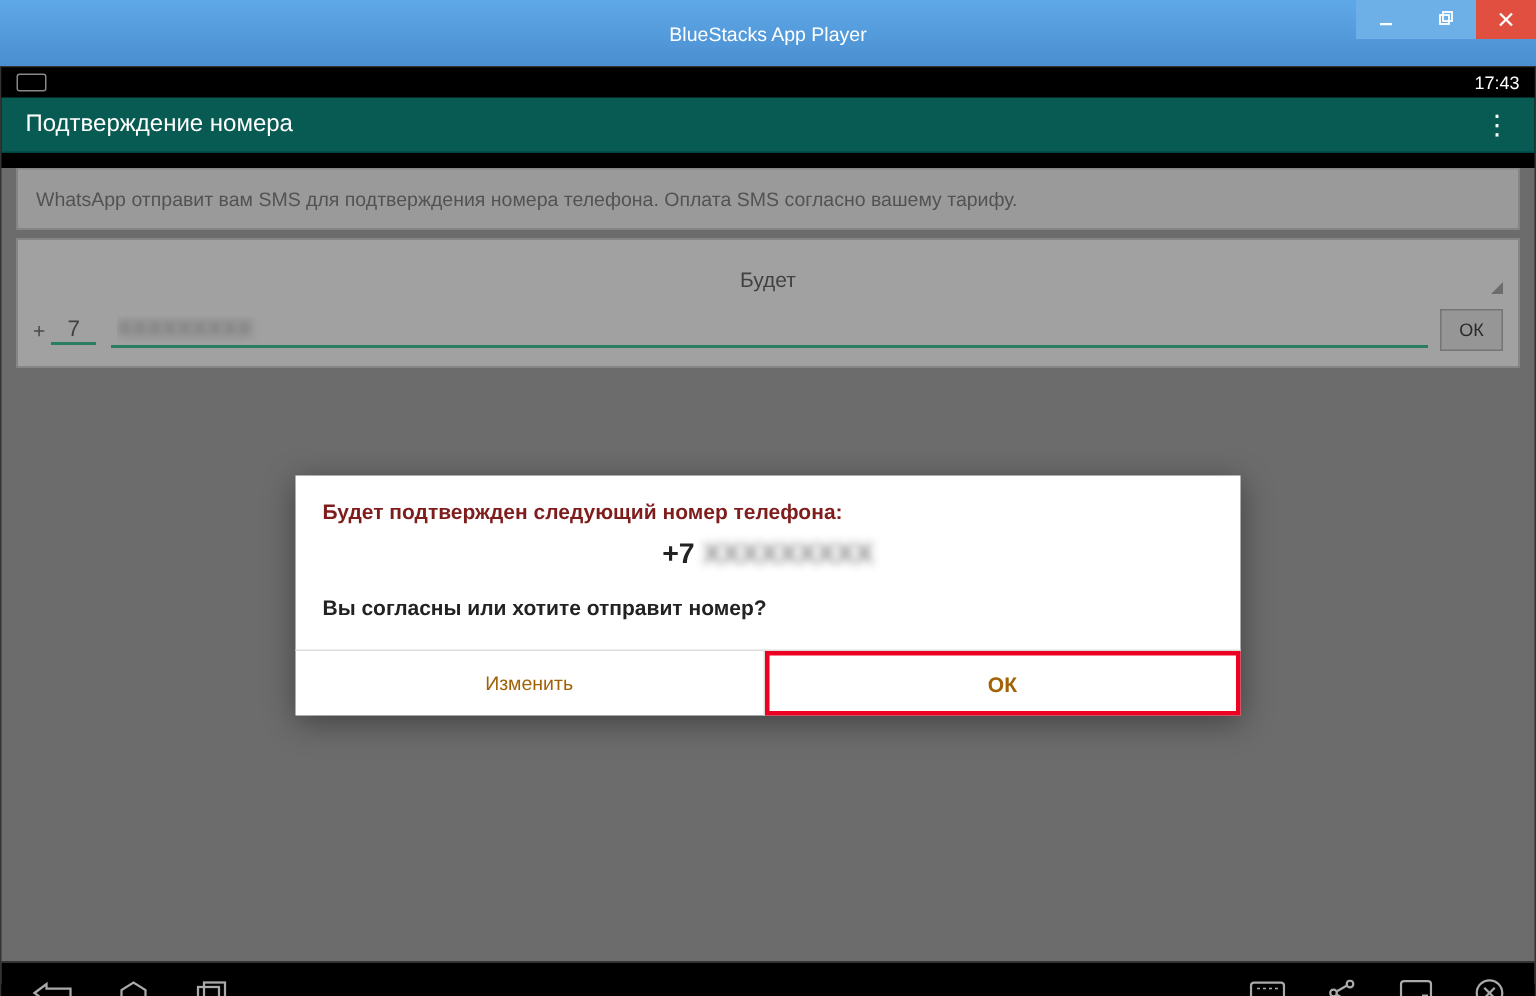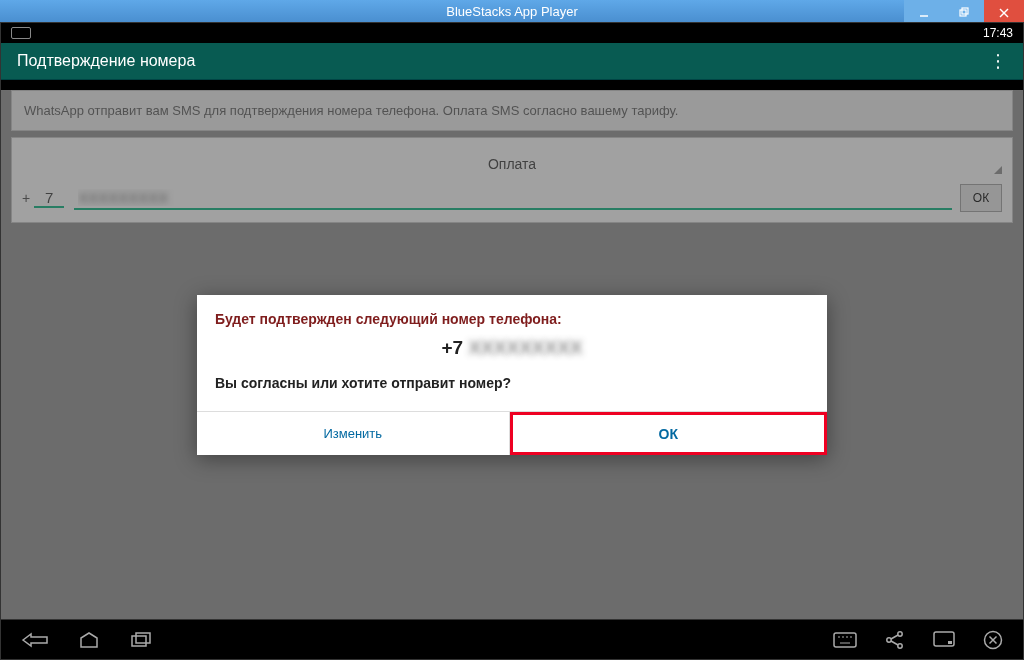--- a/index.html
+++ b/index.html
@@ -1,18 +1,18 @@
 <!DOCTYPE html>
 <html><head>
 <meta charset="utf-8">
 <style>
 * { box-sizing: border-box; margin: 0; padding: 0; }
 body { font-family: Arial, sans-serif; background: #fff; width: 1024px; height: 664px; overflow: hidden; position: relative; }
 
-.window-titlebar { height: 22px; background: linear-gradient(#5fa8e8, #4a8fd0); display: flex; align-items: center; justify-content: center; position: relative; }
+.window-titlebar { height: 44px; background: linear-gradient(#5fa8e8, #4a8fd0); display: flex; align-items: center; justify-content: center; position: relative; }
 .window-title { color: #fff; font-size: 13px; }
 .window-controls { position: absolute; right: 0; top: 0; display: flex; height: 100%; }
 .win-btn { width: 40px; height: 26px; display: flex; align-items: center; justify-content: center; font-size: 12px; color: #fff; }
 .win-minimize { background: #6db0e8; }
 .win-restore { background: #6db0e8; }
 .win-close { background: #e04f3f; }
 
 .app-frame { background: #000; border: 1px solid #333; width: 1024px; height: 638px; position: relative; }
 .status-bar { height: 20px; background: #000; display: flex; align-items: center; justify-content: space-between; padding: 0 10px; }
 .status-left { display: flex; align-items: center; }
@@ -38,21 +38,21 @@
 
 .overlay { position: absolute; top: 0; left: 0; right: 0; bottom: 0; background: rgba(80,80,80,0.5); }
 
 .dialog { position: absolute; left: 196px; top: 272px; width: 630px; background: #fff; box-shadow: 0 4px 20px rgba(0,0,0,0.4); }
 .dialog-body { padding: 16px 18px; }
 .dialog-msg1 { font-size: 14px; font-weight: bold; color: #7f1d1d; margin-bottom: 10px; }
 .dialog-phone { font-size: 19px; font-weight: bold; color: #222; margin-bottom: 16px; text-align: center; }
 .dialog-phone .blur-part { color: transparent; text-shadow: 0 0 6px rgba(40,40,40,0.8); font-weight: normal; }
 .dialog-msg2 { font-size: 14px; font-weight: bold; color: #222; margin-bottom: 4px; }
 .dialog-actions { display: flex; border-top: 1px solid #ddd; height: 44px; }
-.dlg-btn { flex: 1; display: flex; align-items: center; justify-content: center; font-size: 13px; color: #0369a1; cursor: pointer; }
+.dlg-btn { flex: 1; display: flex; align-items: center; justify-content: center; font-size: 13px; color: #a16207; cursor: pointer; }
 .dlg-btn.change { border-right: 1px solid #ddd; }
 .dlg-btn.ok { border: 3px solid #e02; font-weight: bold; font-size: 14px; }
 
 .nav-bar { position: absolute; bottom: 0; left: 0; right: 0; height: 40px; background: #000; border-top: 1px solid #333; display: flex; align-items: center; justify-content: space-between; padding: 0 20px; }
 .nav-left { display: flex; gap: 28px; align-items: center; }
 .nav-right { display: flex; gap: 28px; align-items: center; }
 .nav-icon svg { display: block; }
 </style>
 </head>
 <body>
@@ -90,21 +90,21 @@
 
   <div class="action-bar">
     <span class="action-title">Подтверждение номера</span>
     <span class="action-more">⋮</span>
   </div>
 
   <div class="content">
     <div class="info-box1">WhatsApp отправит вам SMS для подтверждения номера телефона. Оплата SMS согласно вашему тарифу.</div>
     <div class="info-box2">
       <div class="country-row">
-        <span>Оплата</span>
+        <span>Будет</span>
       </div>
       <div class="phone-row">
         <span class="plus">+</span>
         <input class="cc-input" value="7" style="">
         <input class="num-input blurred" value="XXXXXXXXX" style="">
         <button class="ok-btn">ОК</button>
       </div>
     </div>
 
     <div class="overlay"></div>

